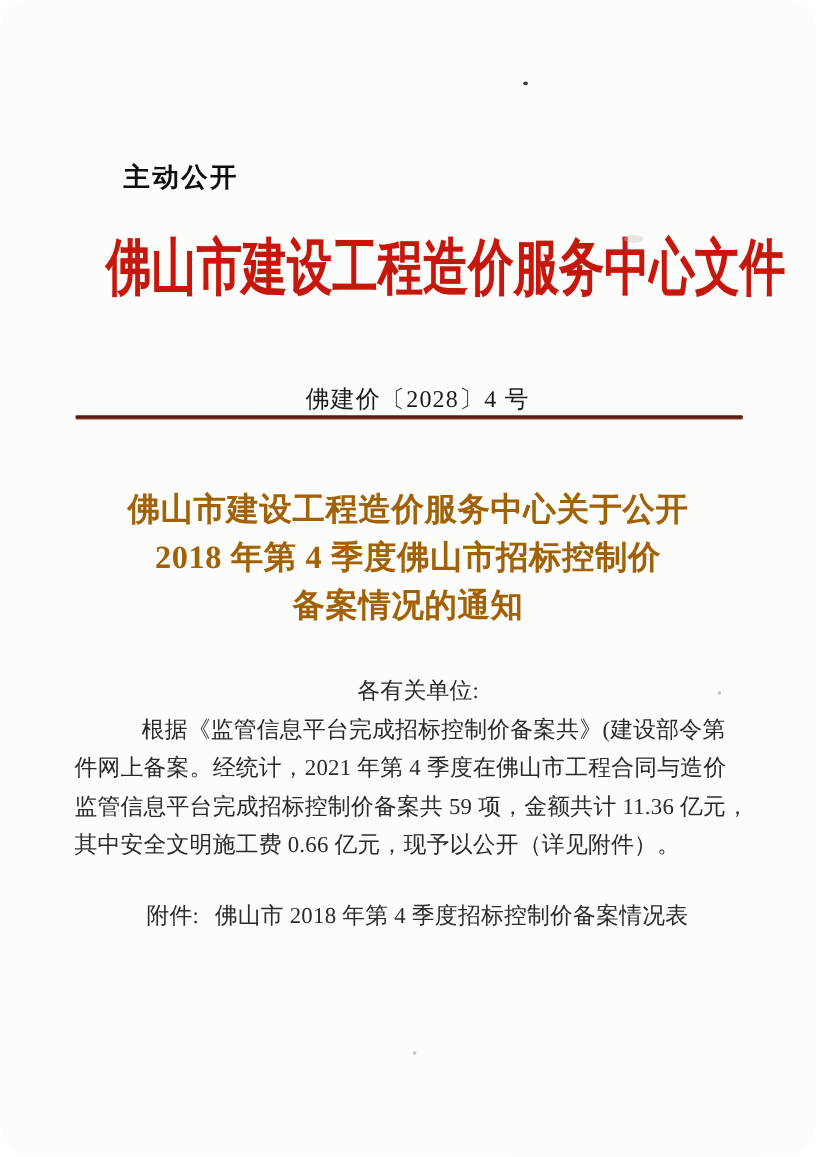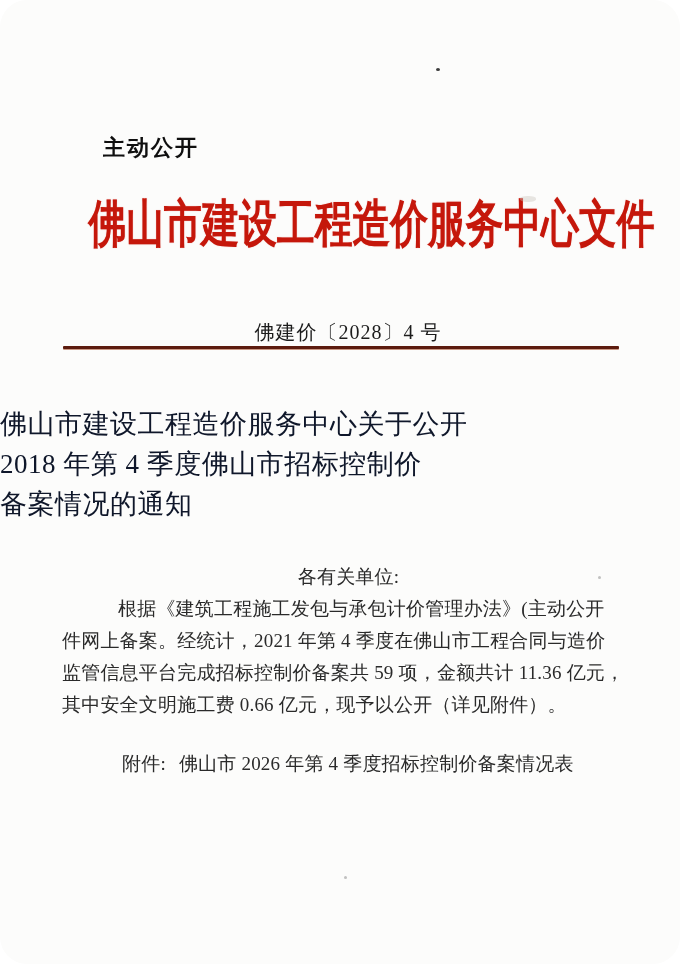--- a/index.html
+++ b/index.html
@@ -35,23 +35,23 @@
     white-space:nowrap;
   }
   .red-rule{
     position:absolute;left:63px;top:346px;width:556px;height:3px;
     background:var(--rule-red,#5c1b0e);
     box-shadow:0 1px 0 rgba(160,70,35,.55);
     border-radius:1px;
   }
   .title{
     position:absolute;left:0;right:0;top:404px;
-    text-align:left;font-weight:normal;
+    text-align:center;font-weight:bold;
     font-size:27px;line-height:40px;letter-spacing:.5px;
-    color:#0f172a;
+    color:#a16207;
   }
   .body-block{
     position:absolute;left:62px;top:561px;width:548px;
     font-size:19px;line-height:32px;
     letter-spacing:.2px;
     color:var(--body-text,#2a2a2a);
   }
   .salutation{padding-left:25px;white-space:nowrap;text-align:center;}
   .para-line{white-space:nowrap;}
   .para-first{padding-left:56px;}
@@ -77,27 +77,27 @@
   <div class="red-rule"></div>
 
   <div class="title">
     <div>佛山市建设工程造价服务中心关于公开</div>
     <div>2018 年第 4 季度佛山市招标控制价</div>
     <div>备案情况的通知</div>
   </div>
 
   <div class="body-block">
     <div class="salutation">各有关单位:</div>
-    <div class="para-line para-first">根据《建筑工程施工发包与承包计价管理办法》(主动公开</div>
+    <div class="para-line para-first">根据《监管信息平台完成招标控制价备案共》(建设部令第</div>
     <div class="para-line">件网上备案。经统计，2021 年第 4 季度在佛山市工程合同与造价</div>
     <div class="para-line">监管信息平台完成招标控制价备案共 59 项，金额共计 11.36 亿元，</div>
     <div class="para-line">其中安全文明施工费 0.66 亿元，现予以公开（详见附件）。</div>
 
     <div class="attachment">
-      <span>附件:</span><span class="att-gap"></span><span>佛山市 2026 年第 4 季度招标控制价备案情况表</span>
+      <span>附件:</span><span class="att-gap"></span><span>佛山市 2018 年第 4 季度招标控制价备案情况表</span>
     </div>
   </div>
 
   <div class="speck speck-1"></div>
   <div class="speck speck-2"></div>
   <div class="speck speck-3"></div>
   <div class="speck speck-4"></div>
 
 </div>
 

